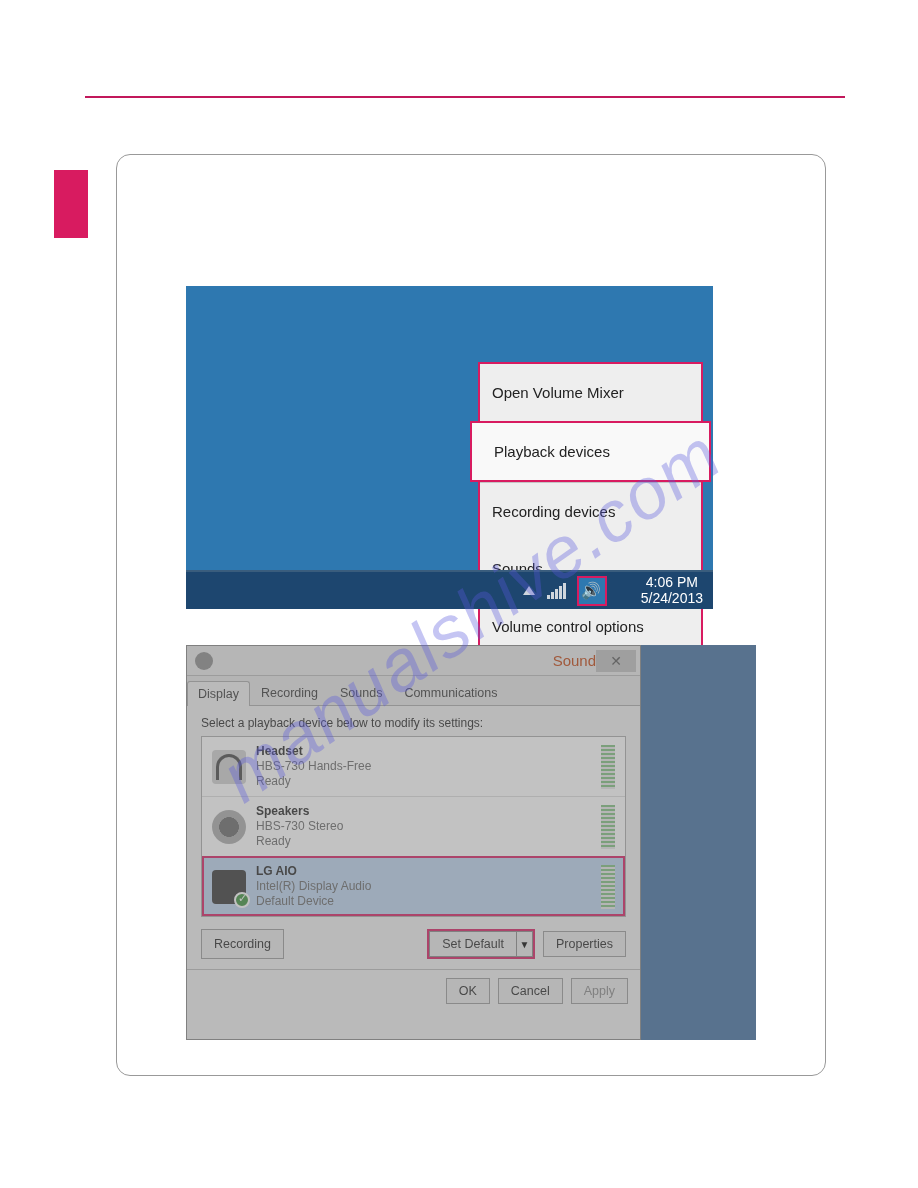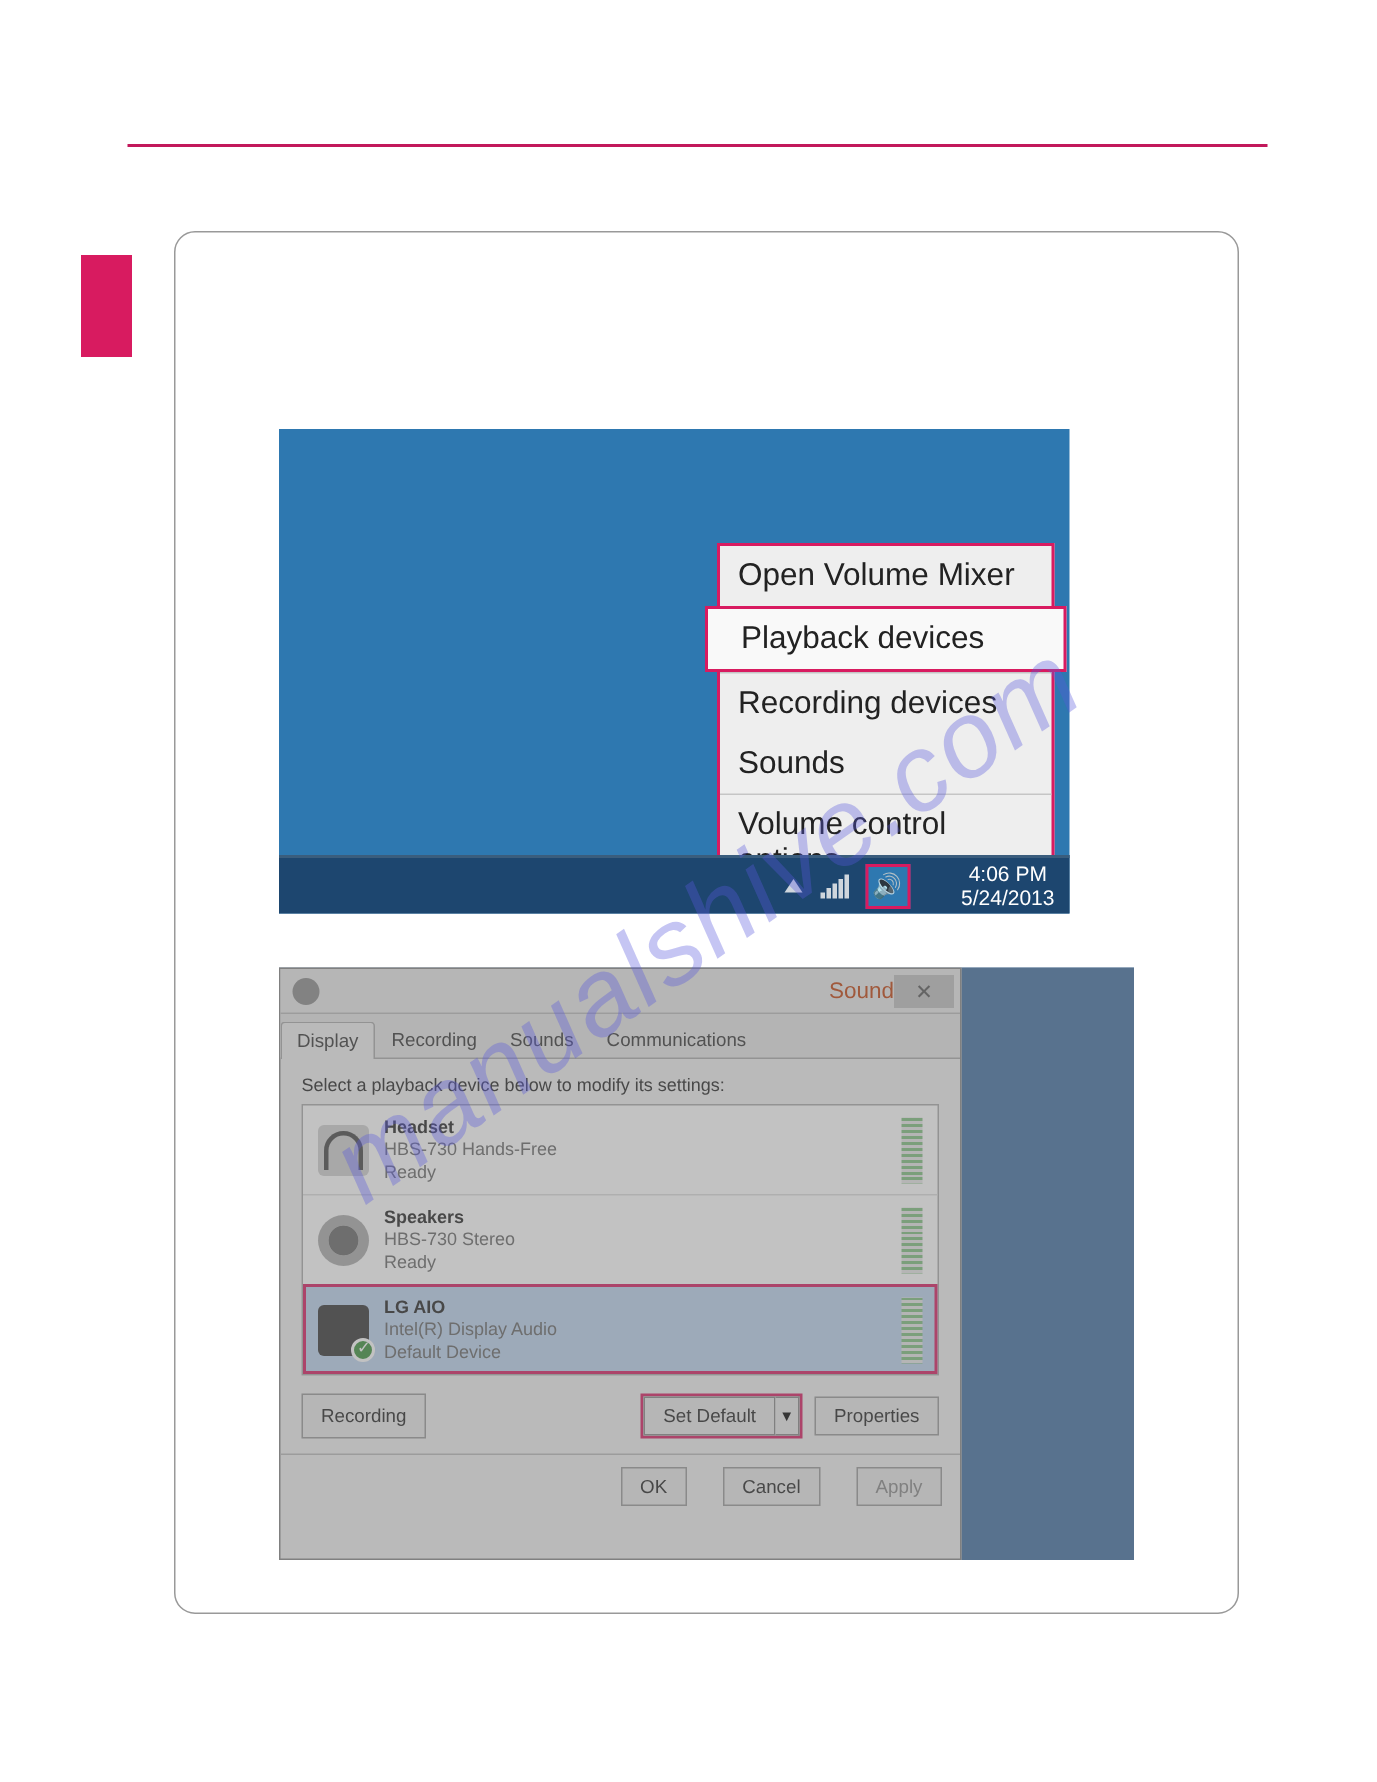--- a/index.html
+++ b/index.html
@@ -72,22 +72,22 @@
   .vol-glyph { color:#fff; font-size:16px; }
   .tray-clock { color:#fff; font-size:14px; line-height:1.1; text-align:center; margin-left:24px;}
   .ctx-menu {
     position: absolute;
     right: 10px; top: 76px;
     width: 225px;
     background: #eeeeee;
     border: 2px solid #d81b60;
   }
   .ctx-item {
-    padding: 8px 12px;
-    font-size: 21px;
+    padding: 20px 12px;
+    font-size: 15px;
     color: #222;
     border-top: 1px solid #c5c5c5;
     display:flex; align-items:center;
   }
   .ctx-item:first-child{border-top:none;}
   .ctx-item.hl {
     position: relative;
     background: #f9f9f9;
     border: 2px solid #d81b60;
     margin: 0 -10px;
@@ -138,21 +138,21 @@
   .dev-text { flex:1; font-size:12px; line-height:1.25;}
   .dev-text .dn{font-weight:bold; color:#222;}
   .dev-text .ds{color:#666;}
   .dev-meter { width:14px; height:44px; background:repeating-linear-gradient(#7fc07f 0 2px, #e8e8e8 2px 4px);}
   .sw-row2 { display:flex; justify-content:space-between; margin-top:12px;}
   .winbtn { background:#e9e9e9; border:1px solid #999; font-size:12.5px; padding:5px 12px; color:#222;}
   .setdef-wrap{display:flex; align-items:center; gap:8px;}
   .setdef { border:2px solid #d81b60; display:flex;}
   .setdef .winbtn{border:1px solid #888;}
   .setdef .dd{width:16px; border:1px solid #888; border-left:none; display:flex; align-items:center; justify-content:center; background:#e9e9e9; font-size:10px;}
-  .sw-footer{border-top:1px solid #bbb; padding:8px 12px; display:flex; justify-content:flex-end; gap:24px;}
+  .sw-footer{border-top:1px solid #bbb; padding:8px 12px; display:flex; justify-content:flex-end; gap:8px;}
   
   .wm {
     position:absolute;
     left:50%; top:50%;
     transform: translate(-50%,-50%) rotate(-35deg);
     font-size:72px;
     color:rgba(90,90,220,0.35);
     font-style:italic;
     letter-spacing:2px;
     pointer-events:none;

